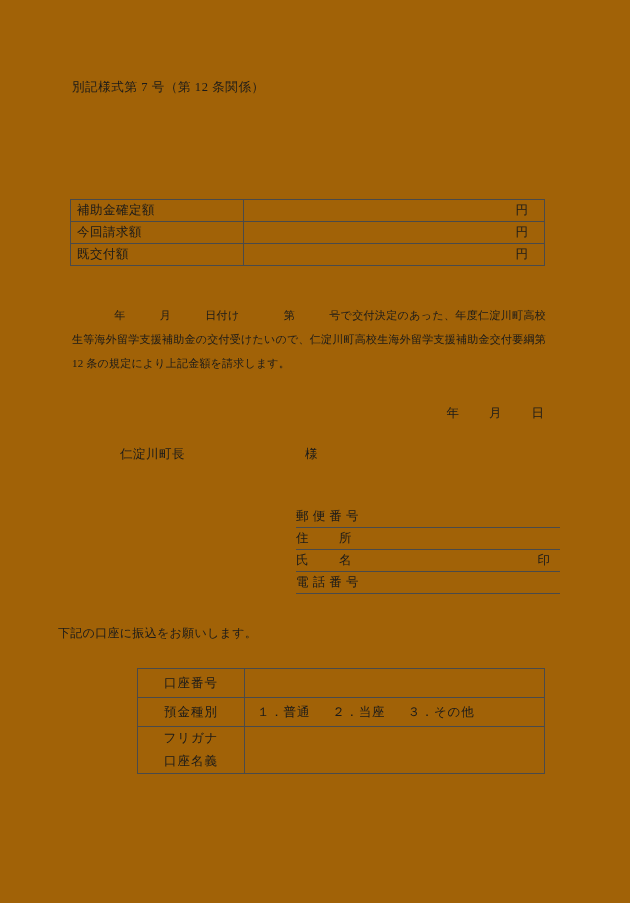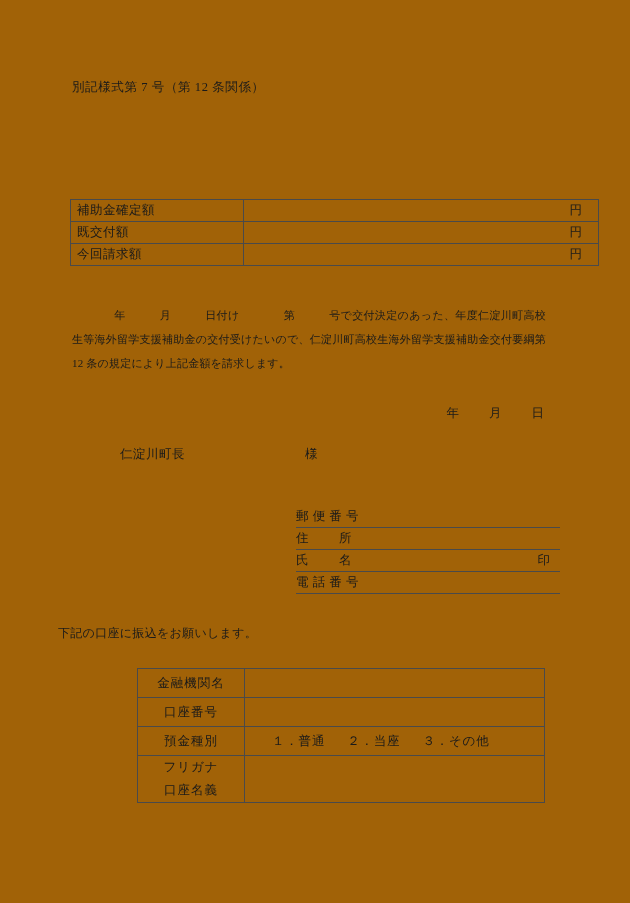--- a/index.html
+++ b/index.html
@@ -37,21 +37,21 @@
     font-size: 12.5px;
     letter-spacing: 0.3px;
     white-space: nowrap;
   }
 
   
   .amount-table {
     position: absolute;
     left: 70px;
     top: 199px;
-    width: 529px;
+    width: 475px;
     border-collapse: collapse;
     table-layout: fixed;
   }
   .amount-table td {
     border: 1px solid #4a4a4a;
     height: 21px;
     font-size: 12.5px;
     padding: 0 6px;
     line-height: 21px;
   }
@@ -160,21 +160,21 @@
     padding: 0;
   }
   .bank-table td.bank-label {
     width: 106px;
     text-align: center;
     height: 28px;
     letter-spacing: 1px;
   }
   .bank-table td.bank-value {
     height: 28px;
-    padding-left: 27px;
+    padding-left: 12px;
     letter-spacing: 0.8px;
   }
   .bank-table td.name-label {
     width: 106px;
     text-align: center;
     height: 46px;
     line-height: 23px;
     letter-spacing: 1px;
     padding: 0;
   }
@@ -193,27 +193,27 @@
   <div class="form-no">別記様式第 7 号（第 12 条関係）</div>
 
 
   <table class="amount-table">
     <tbody>
       <tr>
         <td class="label">補助金確定額</td>
         <td class="value"><span>円</span></td>
       </tr>
       <tr>
+        <td class="label">今回請求額</td>
+        <td class="value"><span>円</span></td>
+      </tr>
+      <tr>
         <td class="label">既交付額</td>
         <td class="value"><span>円</span></td>
       </tr>
-      <tr>
-        <td class="label">今回請求額</td>
-        <td class="value"><span>円</span></td>
-      </tr>
     </tbody>
   </table>
 
   <div class="body-text">
     <span class="indent"></span><span>年</span><span class="gap-md"></span><span>月</span><span class="gap-md"></span><span>日付け</span><span class="gap-lg"></span><span>第</span><span class="gap-md"></span><span>号で交付決定のあった、年度仁淀川町高校生等海</span><span>外留学支援補助金の交付受けたいので、仁淀川町高校生海外留学支援補助金交付要綱第</span><span>12 条の規定により上記金額を請求します。</span>
   </div>
 
   <div class="date-line">
     <span>年</span><span class="dgap"></span><span>月</span><span class="dgap"></span><span>日</span>
   </div>
@@ -235,24 +235,20 @@
     </div>
     <div class="row">
       <span class="fld">電 話 番 号</span><span></span>
     </div>
   </div>
 
   <div class="bank-note">下記の口座に振込をお願いします。</div>
 
   <table class="bank-table">
     <tbody>
-      <tr>
-        <td class="bank-label">金融機関名</td>
-        <td class="bank-value"></td>
-      </tr>
       <tr>
         <td class="bank-label">口座番号</td>
         <td class="bank-value"></td>
       </tr>
       <tr>
         <td class="bank-label">預金種別</td>
         <td class="bank-value type-opts"><span class="opt">１．普通</span><span class="type-gap"></span><span class="opt">２．当座</span><span class="type-gap"></span><span class="opt">３．その他</span></td>
       </tr>
       <tr>
         <td class="name-label">

